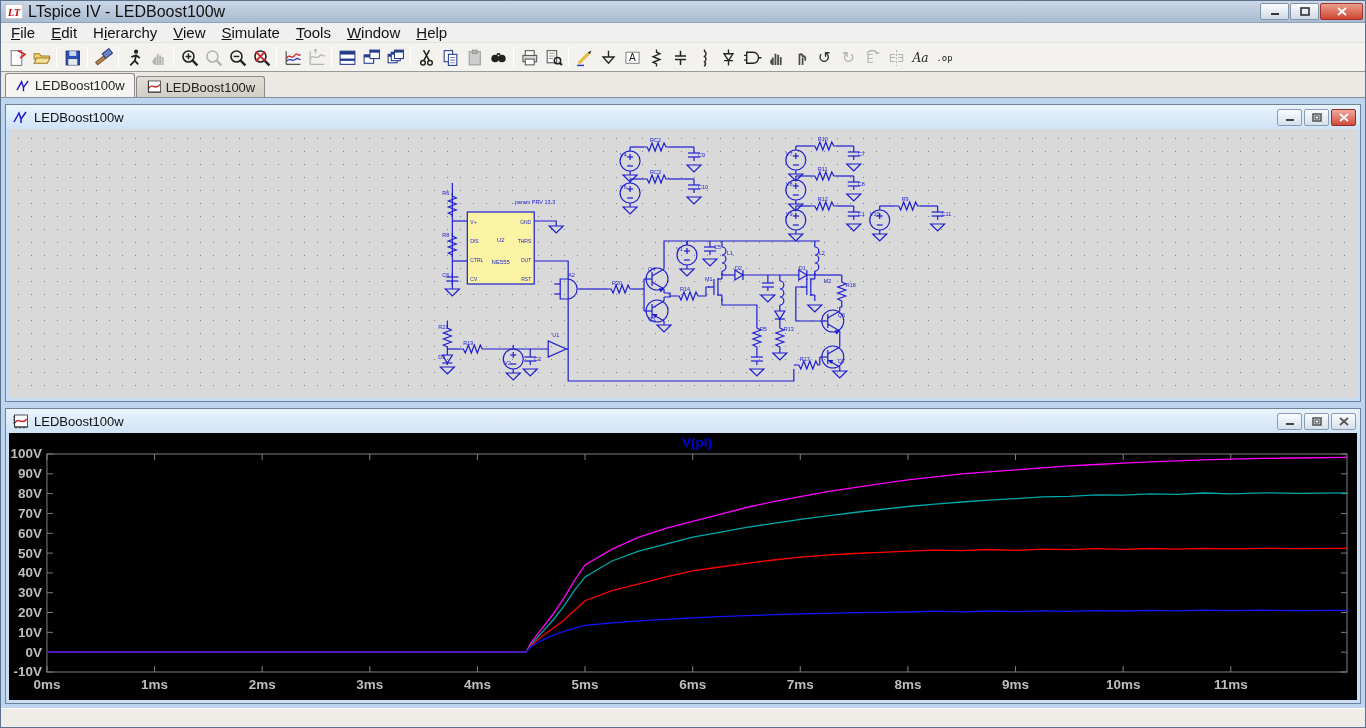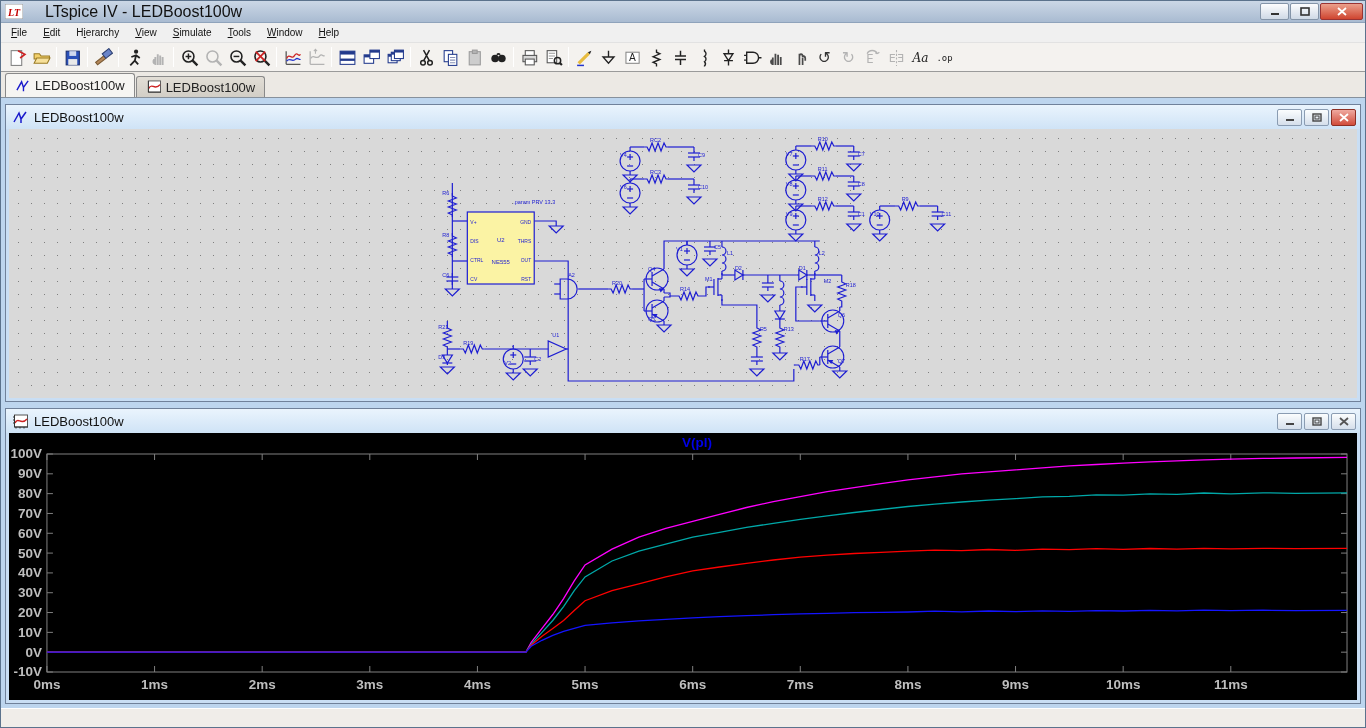--- a/index.html
+++ b/index.html
@@ -2,30 +2,30 @@
 <html><head>
 <meta charset="utf-8">
 <style>
   html,body{margin:0;padding:0;background:#888;}
   *{box-sizing:border-box;}
   .app{position:relative;width:1366px;height:728px;font-family:"Liberation Sans",sans-serif;
        background:#bfd7ef;overflow:hidden;border:1px solid #5b728c;}
   
   .titlebar{height:22px;background:linear-gradient(#cbd7e6,#a9bbd1);display:flex;align-items:center;
             padding-left:4px;border-bottom:1px solid #8fa3bb;}
-  .titlebar .logo{width:18px;height:15px;margin-right:22px;display:inline-flex;border-radius:6px;}
+  .titlebar .logo{width:18px;height:15px;margin-right:5px;display:inline-flex;border-radius:6px;}
   .titlebar .title{font-size:16px;color:#111;flex:1;}
   .winbtns{display:flex;margin-right:2px;gap:1px;}
   .winbtn{width:29px;height:17px;border:1px solid #8494a8;border-radius:2px;
           background:linear-gradient(#fdfdfe,#cfd9e6);display:flex;align-items:center;justify-content:center;}
   .winbtn.close{width:43px;background:linear-gradient(#eba08c,#cf4530);border-color:#933;}
   
   .menubar{height:20px;background:#f0f0f0;display:flex;align-items:center;padding-left:2px;
            border-bottom:1px solid #e2e2e2;}
-  .menu-item{font-size:10px;color:#111;padding:1px 8px;cursor:default;}
+  .menu-item{font-size:15px;color:#111;padding:1px 8px;cursor:default;}
   .menu-item u{text-decoration:underline;}
   
   .toolbar{height:29px;background:#f4f2ef;display:flex;align-items:center;padding-left:4px;
            border-bottom:1px solid #9a9a9a;}
   .tbtn{width:24px;height:24px;display:flex;align-items:center;justify-content:center;border:1px solid transparent;}
   .tbtn svg{width:19px;height:19px;}
   .tsep{width:1px;height:20px;background:#b8b4ae;margin:0 3px;border-right:1px solid #fff;}
   
   .tabbar{height:26px;background:#ece9e4;display:flex;align-items:flex-end;padding-left:4px;
           border-bottom:1px solid #87919c;}

